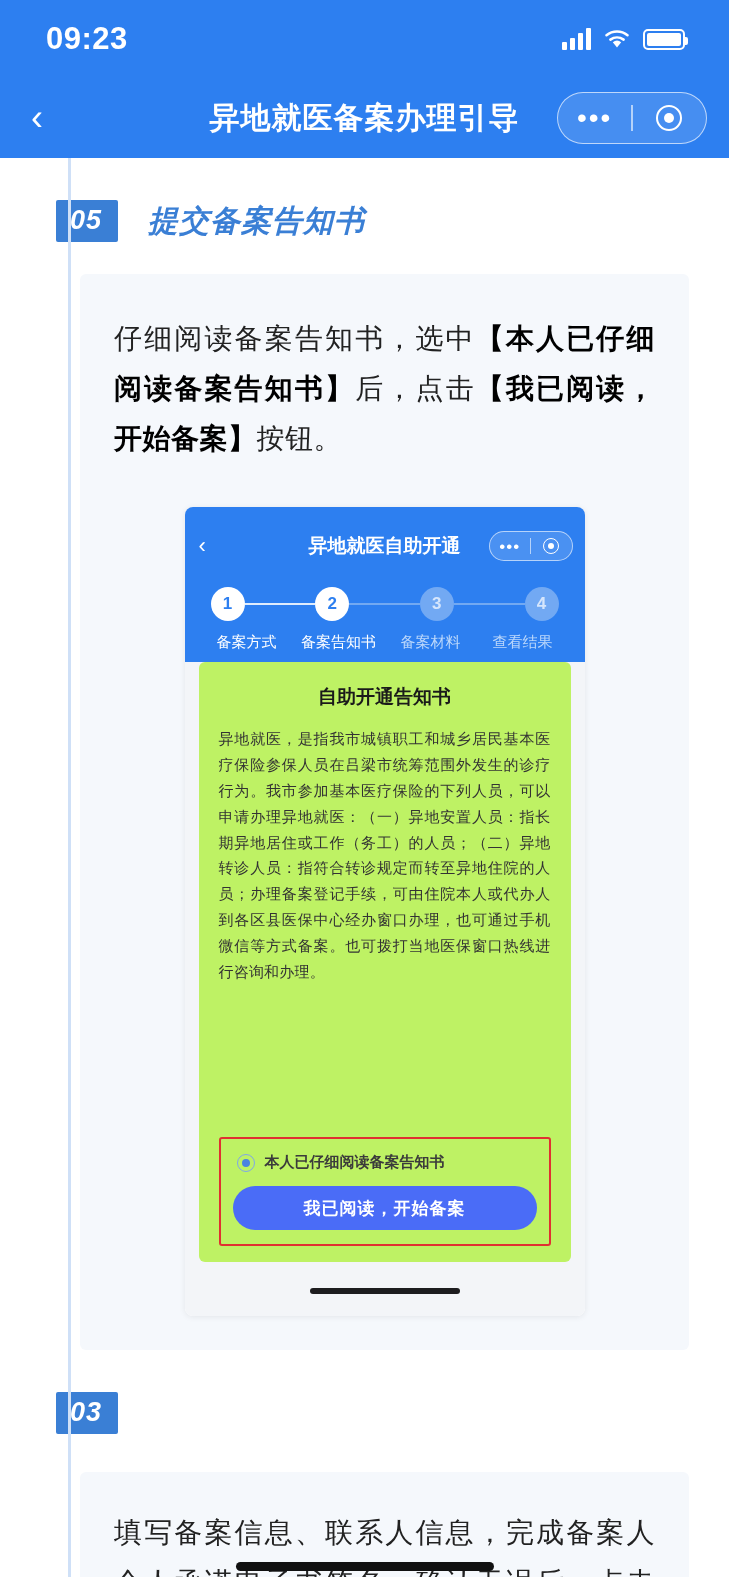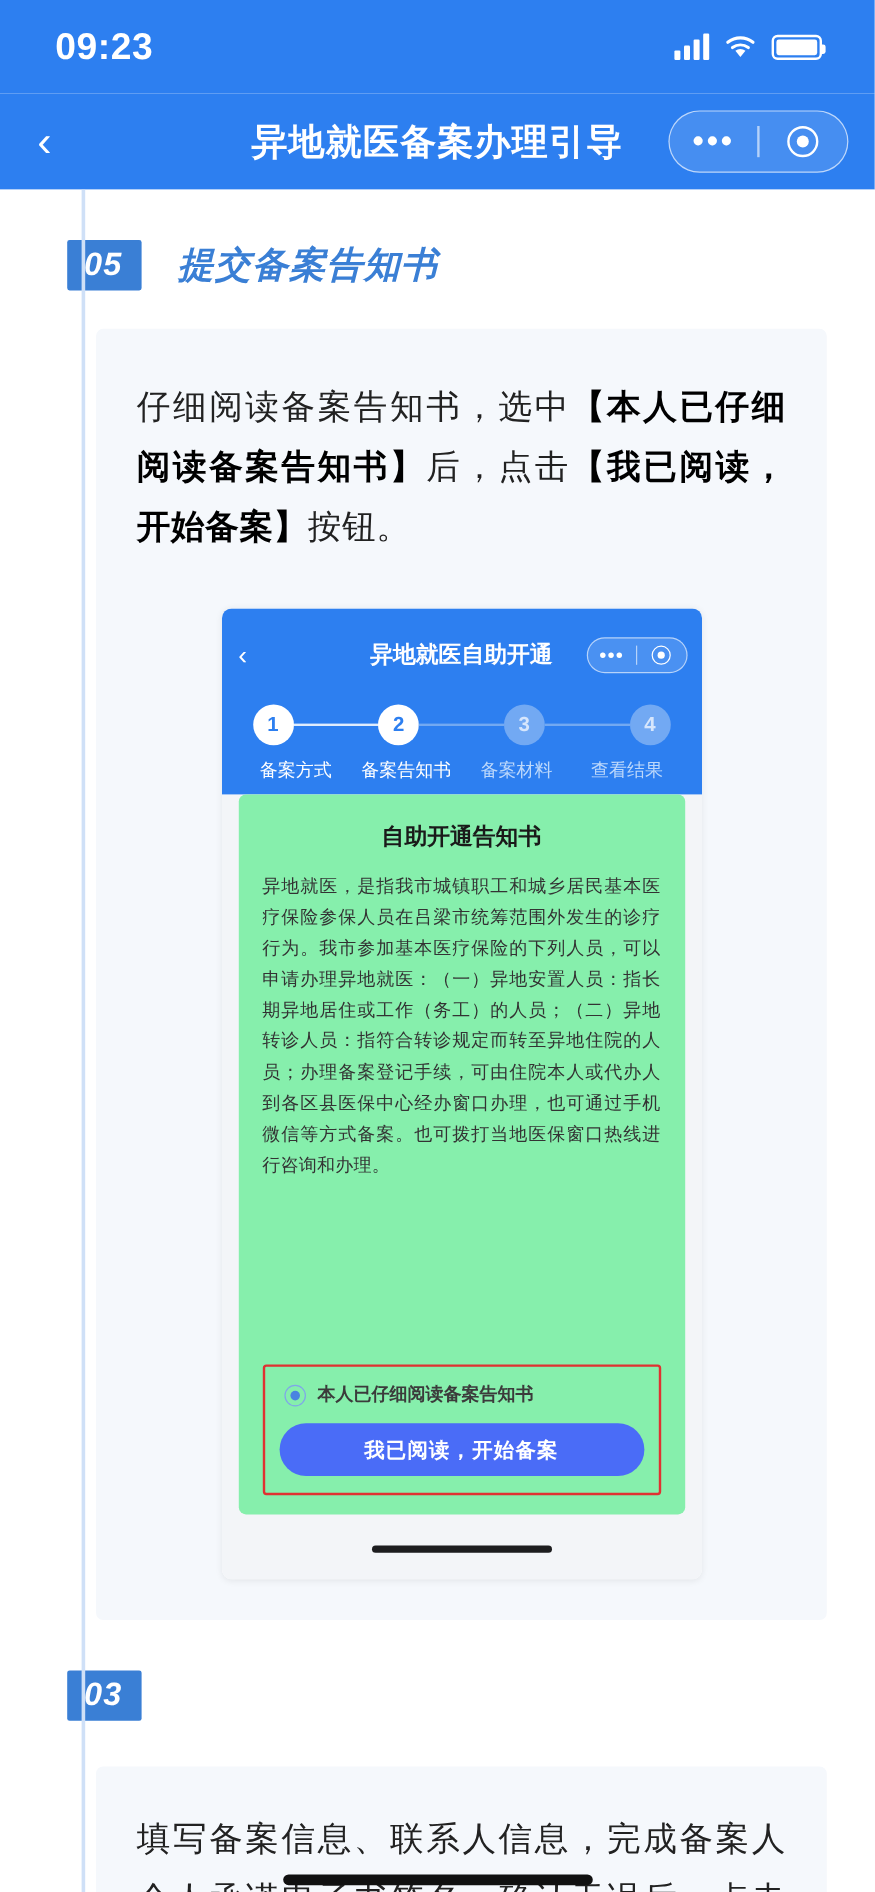--- a/index.html
+++ b/index.html
@@ -206,21 +206,21 @@
   .step-labels span {
     flex: 1; text-align: center; font-size: 15px; color: #ffffff;
   }
   .step-labels span.dim { color: #bcd8fb; }
 
   .mock-body {
     background: #f3f5f8;
     padding: 0 14px 22px 14px;
   }
   .notice {
-    background: #86efac;
+    background: #bef264;
     border-radius: 6px;
     margin-top: -12px;
     padding: 22px 20px 16px 20px;
     min-height: 600px;
     position: relative;
     display: flex;
     flex-direction: column;
   }
   .notice-title {
     text-align: center;

